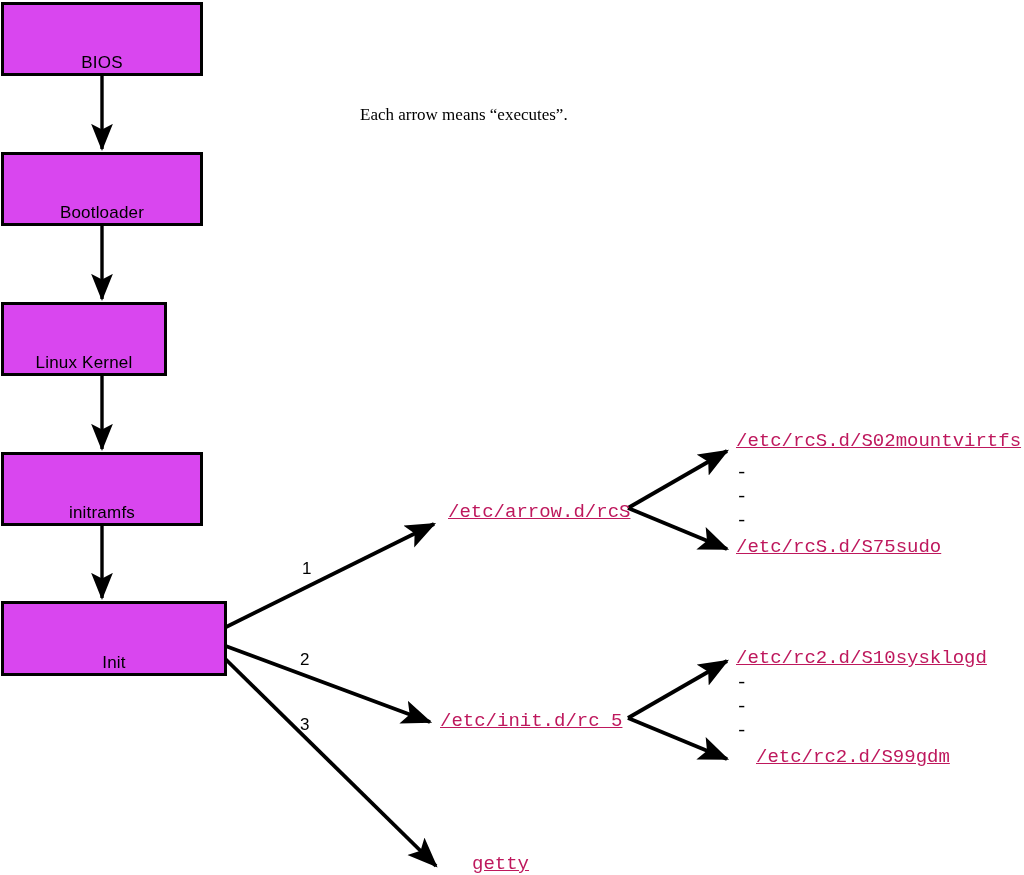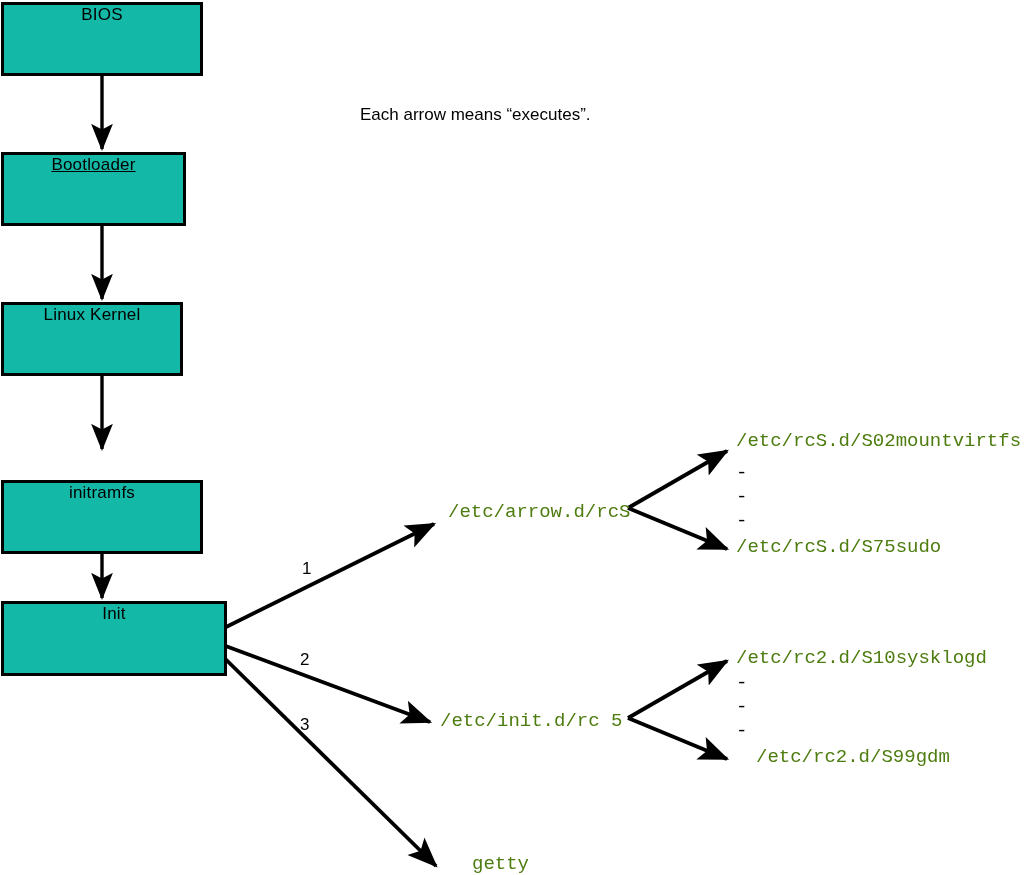--- a/index.html
+++ b/index.html
@@ -23,50 +23,51 @@
     position: absolute;
     left: 0;
     top: 0;
     width: 1024px;
     height: 875px;
   }
   .node-box {
     position: absolute;
     box-sizing: border-box;
     border: 3px solid #000000;
-    background: #14b8a6;
+    background: #d946ef;
     display: flex;
-    align-items: flex-start;
+    align-items: flex-end;
     justify-content: center;
   }
   .node-label {
     font-family: "Liberation Sans", sans-serif;
     font-size: 17px;
     color: #000000;
     letter-spacing: 0.2px;
     white-space: nowrap;
   }
   .mono-label {
     position: absolute;
     font-family: "Liberation Mono", monospace;
     font-size: 19px;
-    color: #4d7c0f;
+    color: #be185d;
     white-space: nowrap;
     line-height: 1;
+    text-decoration: underline;
   }
   .branch-num {
     position: absolute;
     font-family: "Liberation Sans", sans-serif;
     font-size: 17px;
     color: #000000;
     line-height: 1;
   }
   .note-text {
     position: absolute;
-    font-family: Liberation Sans, sans-serif;
+    font-family: Liberation Serif, serif;
     font-size: 17px;
     color: #000000;
     white-space: nowrap;
     line-height: 1;
   }
   .ellipsis-dash {
     position: absolute;
     font-family: "Liberation Mono", monospace;
     font-size: 19px;
     color: #000000;
@@ -97,27 +98,27 @@
     <line x1="628" y1="508" x2="727" y2="451" stroke="#000000" stroke-width="3.8" marker-end="url(#arrowhead)"></line>
     <line x1="628" y1="508" x2="727" y2="549" stroke="#000000" stroke-width="3.8" marker-end="url(#arrowhead)"></line>
 
     <line x1="628" y1="718" x2="727" y2="661" stroke="#000000" stroke-width="3.8" marker-end="url(#arrowhead)"></line>
     <line x1="628" y1="718" x2="727" y2="759" stroke="#000000" stroke-width="3.8" marker-end="url(#arrowhead)"></line>
   </svg>
 
   <div class="node-box" style="left:1px;top:2px;width:202px;height:74px;">
     <span class="node-label">BIOS</span>
   </div>
-  <div class="node-box" style="left:1px;top:152px;width:185px;height:74px;text-decoration:underline;">
+  <div class="node-box" style="left:1px;top:152px;width:202px;height:74px;">
     <span class="node-label">Bootloader</span>
   </div>
-  <div class="node-box" style="left:1px;top:302px;width:182px;height:74px;">
+  <div class="node-box" style="left:1px;top:302px;width:166px;height:74px;">
     <span class="node-label">Linux Kernel</span>
   </div>
-  <div class="node-box" style="left:1px;top:452px;width:202px;height:74px;margin-top:28px;">
+  <div class="node-box" style="left:1px;top:452px;width:202px;height:74px;">
     <span class="node-label">initramfs</span>
   </div>
   <div class="node-box" style="left:1px;top:601px;width:226px;height:75px;">
     <span class="node-label">Init</span>
   </div>
 
   <div class="note-text" style="left:360px;top:106px;">Each arrow means “executes”.</div>
 
   <div class="branch-num" style="left:302px;top:560px;">1</div>
   <div class="branch-num" style="left:300px;top:651px;">2</div>

